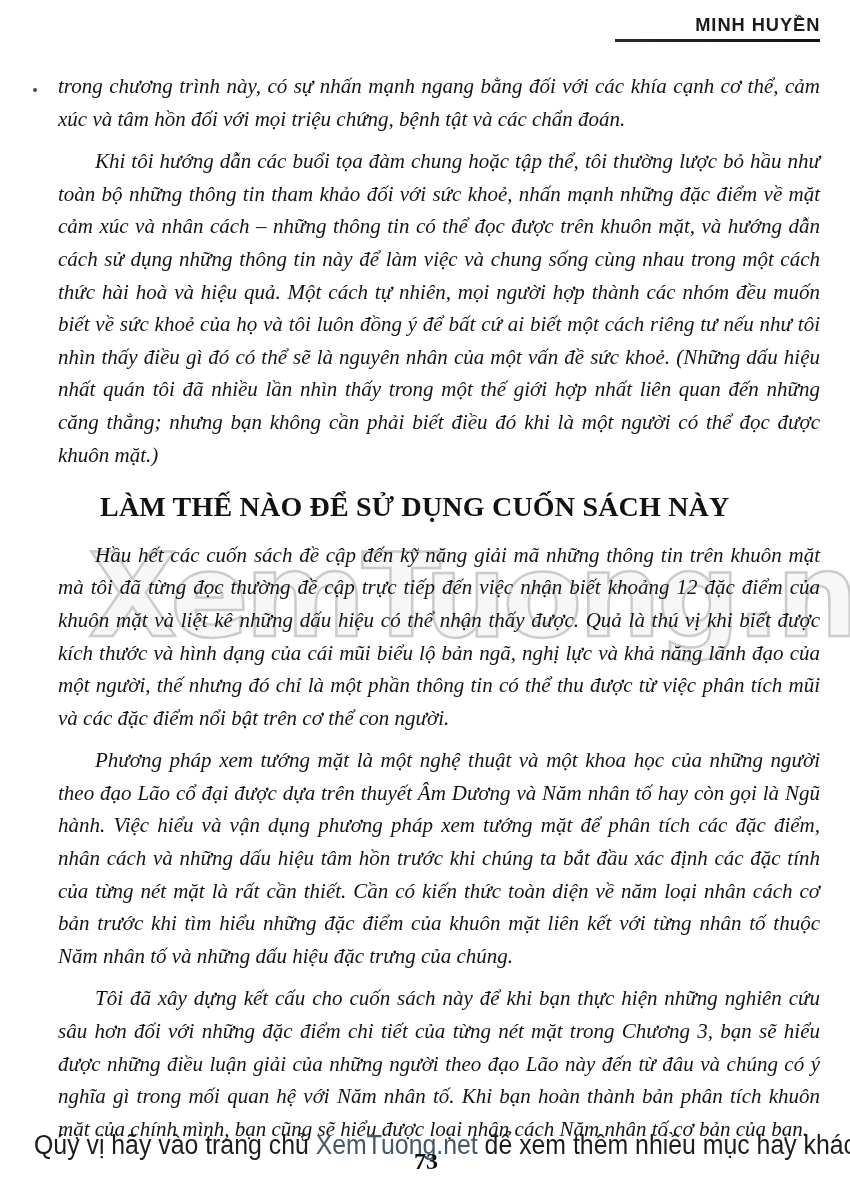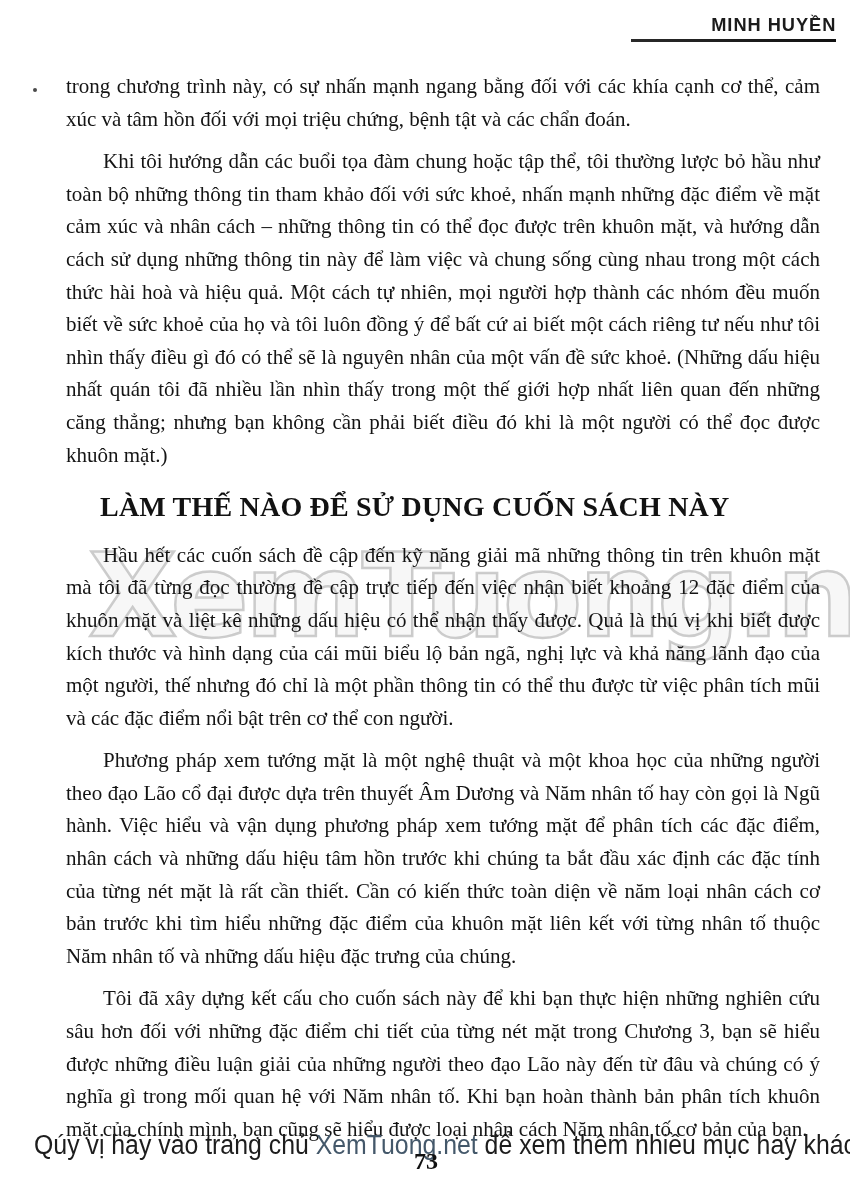--- a/index.html
+++ b/index.html
@@ -14,21 +14,21 @@
     background: #ffffff;
     overflow: hidden;
     font-family: "Liberation Serif", serif;
     color: #141414;
   }
 
   
   .page-header {
     position: absolute;
     top: 14px;
-    right: 14px;
+    right: 30px;
     width: 210px;
     text-align: right;
   }
   .author-name {
     font-family: "Liberation Sans", sans-serif;
     font-weight: 700;
     font-size: 19px;
     letter-spacing: 1px;
     color: #1b1b1b;
     transform: scaleX(0.96);
@@ -78,22 +78,23 @@
     position: absolute;
     left: 58px;
     right: 30px;
     top: 70px;
     z-index: 1;
     font-size: 21px;
     line-height: 32.6px;
     text-align: justify;
   }
   .body-text p {
-    margin: 0 0 10px 8px;
+    margin: 0 0 10px 0;
     text-indent: 37px;
+    font-style: italic;
   }
   .body-text p.no-indent {
     text-indent: 0;
   }
   .section-heading {
     margin: 20px 0 15px 0;
     padding-left: 42px;
     font-weight: 700;
     font-size: 28px;
     letter-spacing: 0.2px;

